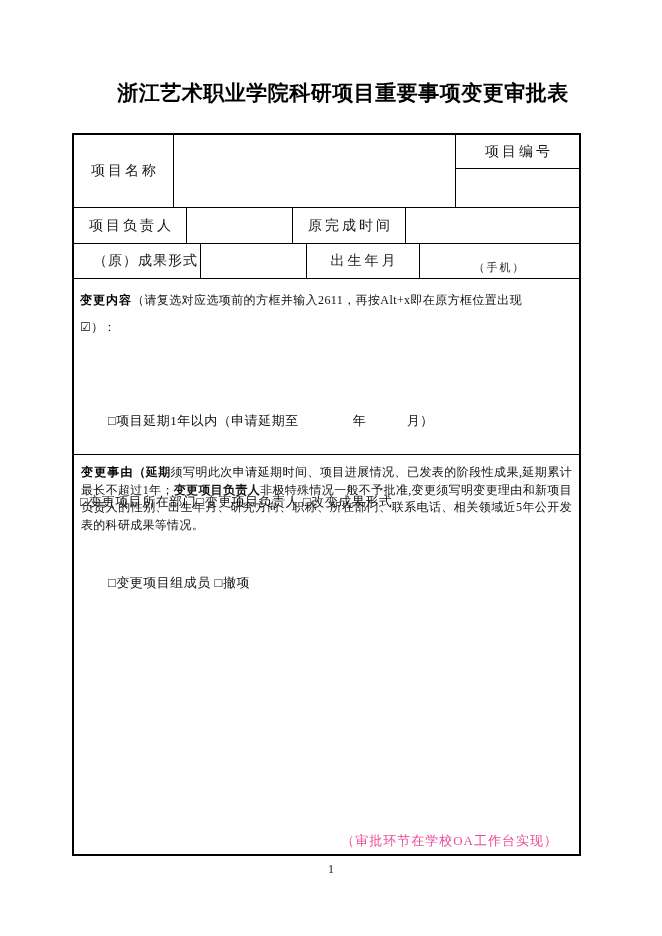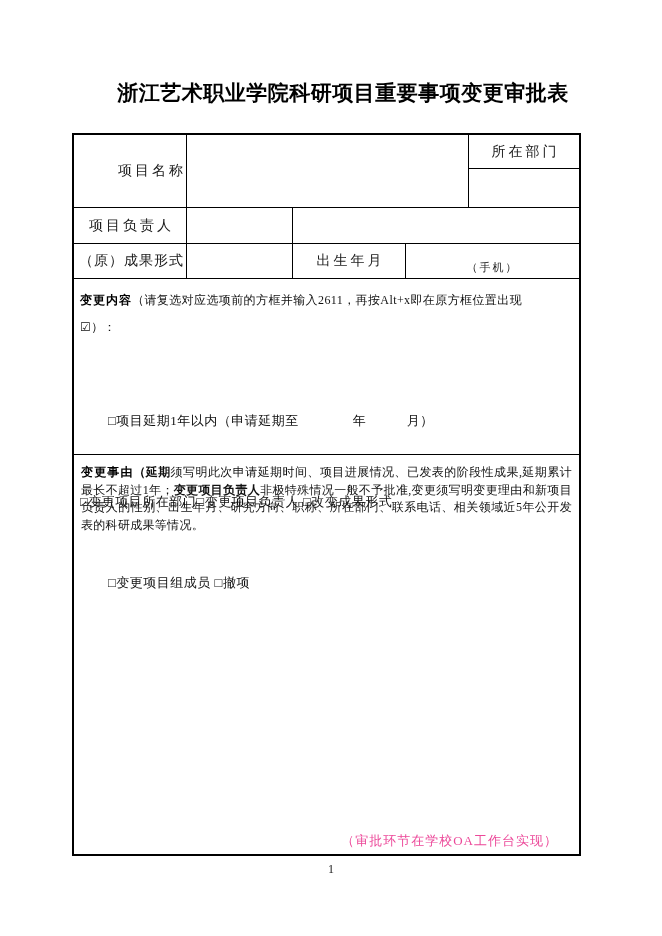--- a/index.html
+++ b/index.html
@@ -17,22 +17,22 @@
     border:2px solid #000;box-sizing:border-box;background:#fff;
     display:flex;flex-direction:column;
   }
   .trow{display:flex;flex-direction:row;box-sizing:border-box;border-bottom:1px solid #000;}
   .cell{box-sizing:border-box;display:flex;align-items:center;justify-content:center;}
   .cell.brd{border-right:1px solid #000;}
   .lbl{font-size:14px;letter-spacing:3px;text-indent:3px;color:#1a1a1a;text-align:center;}
   .lbl-sm{font-size:11px;letter-spacing:2px;color:#222;margin-top:12px;}
   .r1{height:73px;}
   .r2{height:36px;}
-  .r3{height:35px;}
-  .r1 .c1{width:113px;justify-content:flex-end;}
+  .r3{height:35px;padding-left:14px;}
+  .r1 .c1{width:100px;}
   .r1 .c2{width:282px;}
   .r1 .c3{flex:1;display:flex;flex-direction:column;align-items:stretch;justify-content:flex-start;padding:0;}
   .c3top{height:34px;border-bottom:1px solid #000;display:flex;align-items:center;justify-content:center;box-sizing:border-box;}
   .c3bot{flex:1;}
   .r23 .c1{width:113px;}
   .r23 .c2{width:106px;}
   .r23 .c3{width:113px;}
   .r23 .c4{flex:1;}
   .block-cc{height:176px;border-bottom:1px solid #000;box-sizing:border-box;padding:8px 6px 0 6px;}
   .cc-intro{font-size:12px;line-height:27px;color:#111;letter-spacing:0.4px;}
@@ -55,31 +55,34 @@
 
 <div class="doc-table">
 
   <div class="trow r1">
     <div class="cell brd c1">
       <span class="lbl">项目名称</span>
     </div>
     <div class="cell brd c2 fill-cell"></div>
     <div class="cell c3">
       <div class="c3top">
-        <span class="lbl">所在部门</span>
+        <span class="lbl">项目编号</span>
       </div>
       <div class="c3bot fill-cell"></div>
     </div>
   </div>
 
   <div class="trow r2 r23">
     <div class="cell brd c1">
       <span class="lbl">项目负责人</span>
     </div>
     <div class="cell brd c2 fill-cell"></div>
+    <div class="cell brd c3">
+      <span class="lbl">原完成时间</span>
+    </div>
     <div class="cell c4 fill-cell"></div>
   </div>
 
   <div class="trow r3 r23">
     <div class="cell brd c1">
       <span class="lbl" style="letter-spacing:1px;">（原）成果形式</span>
     </div>
     <div class="cell brd c2 fill-cell"></div>
     <div class="cell brd c3">
       <span class="lbl">出生年月</span>

